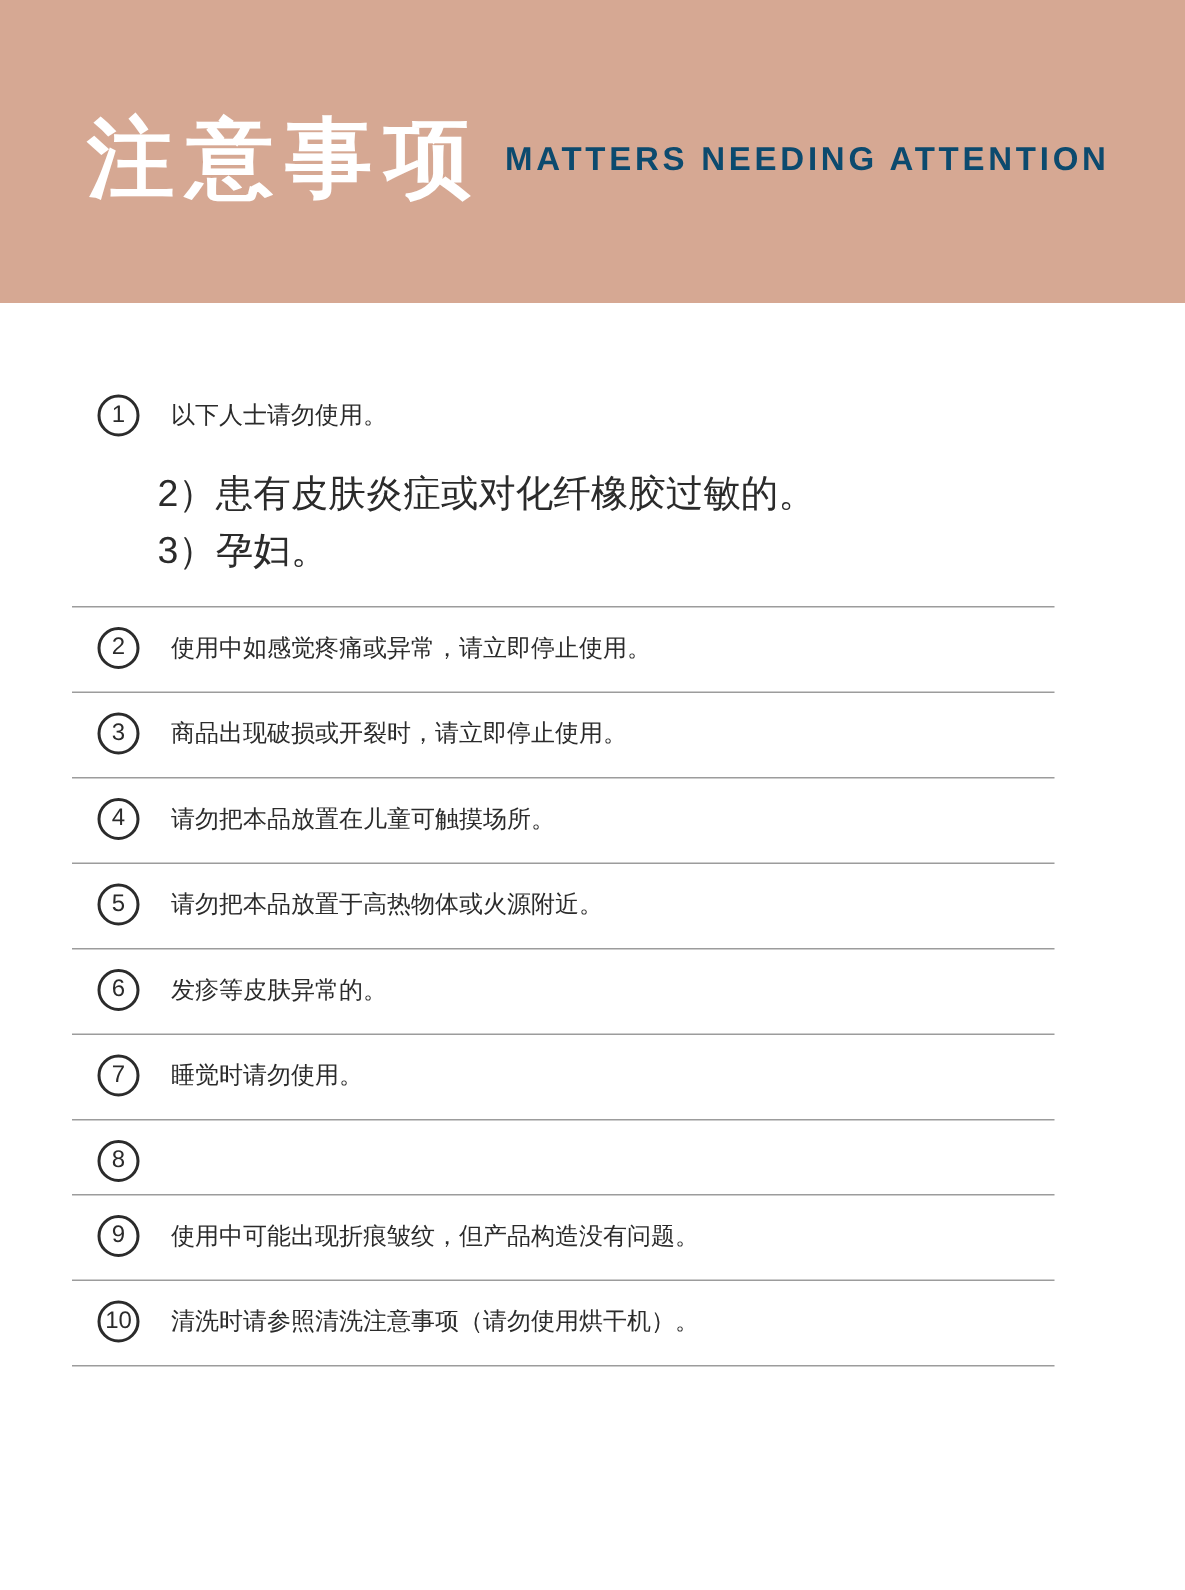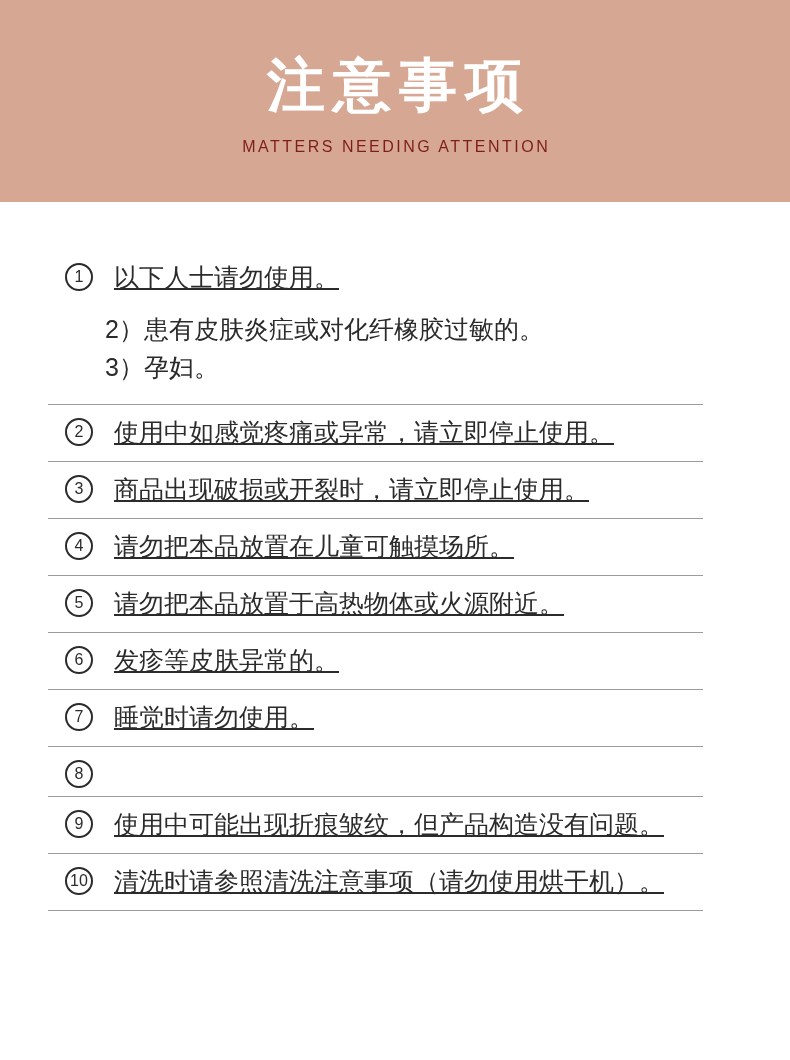--- a/index.html
+++ b/index.html
@@ -10,40 +10,40 @@
     color: #2b2b2b;
     overflow: hidden;
   }
   .page { width: 790px; height: 1060px; position: relative; }
 
   
   .banner {
     height: 202px;
     background: #d6a893;
     display: flex;
-    flex-direction: column;
+    flex-direction: row;
     align-items: center;
     justify-content: center;
     gap: 12px;
     padding-top: 10px;
     box-sizing: border-box;
   }
   .banner h1 {
     margin: 0;
     color: #ffffff;
     font-size: 58px;
     font-weight: bold;
     letter-spacing: 8px;
     padding-left: 8px;
     line-height: 70px;
   }
   .banner .subtitle {
-    color: #7f1d1d;
-    font-size: 16px;
-    font-weight: normal;
+    color: #0c4a6e;
+    font-size: 22px;
+    font-weight: bold;
     letter-spacing: 2.5px;
     padding-left: 2.5px;
     line-height: 30px;
   }
 
   
   .content {
     padding: 48px 48px 0 48px;
   }
   .notice {
@@ -62,24 +62,23 @@
     display: flex;
     align-items: center;
     justify-content: center;
     font-size: 16px;
     line-height: 1;
     box-sizing: border-box;
   }
   .body { margin-left: 21px; }
   .text {
     margin: 0;
-    font-size: 25px;
+    font-size: 16px;
     line-height: 41px;
     max-width: 572px;
-    text-decoration: underline;
   }
   .sublist { margin: 12px 0 10px -9px; }
   .subitem {
     margin: 0;
     font-size: 25px;
     line-height: 38px;
     max-width: 578px;
   }
   .divider {
     height: 1px;

